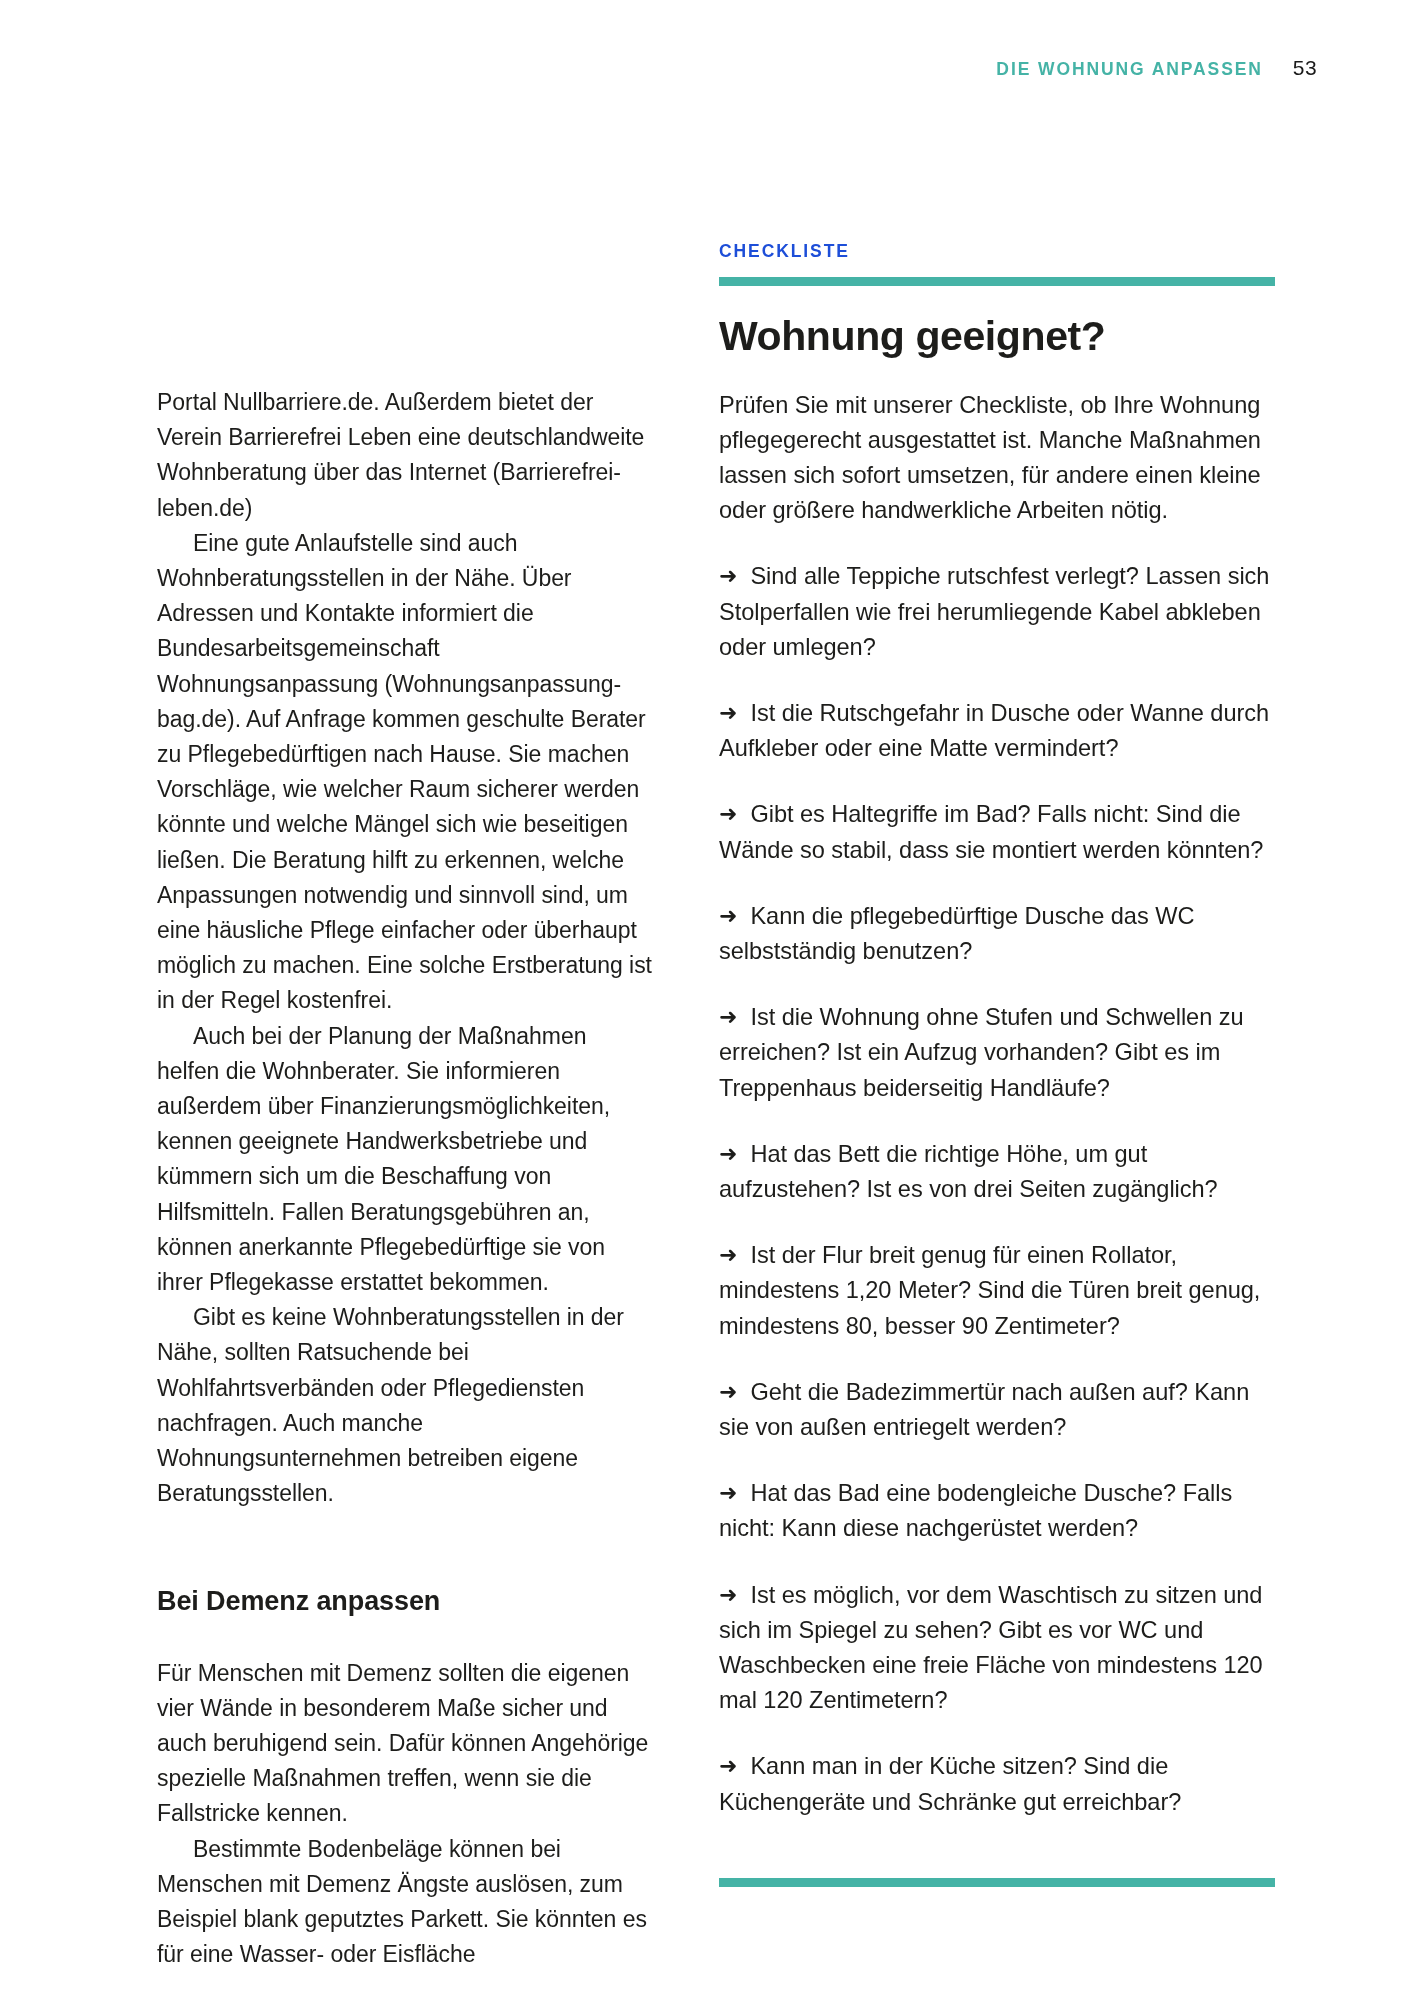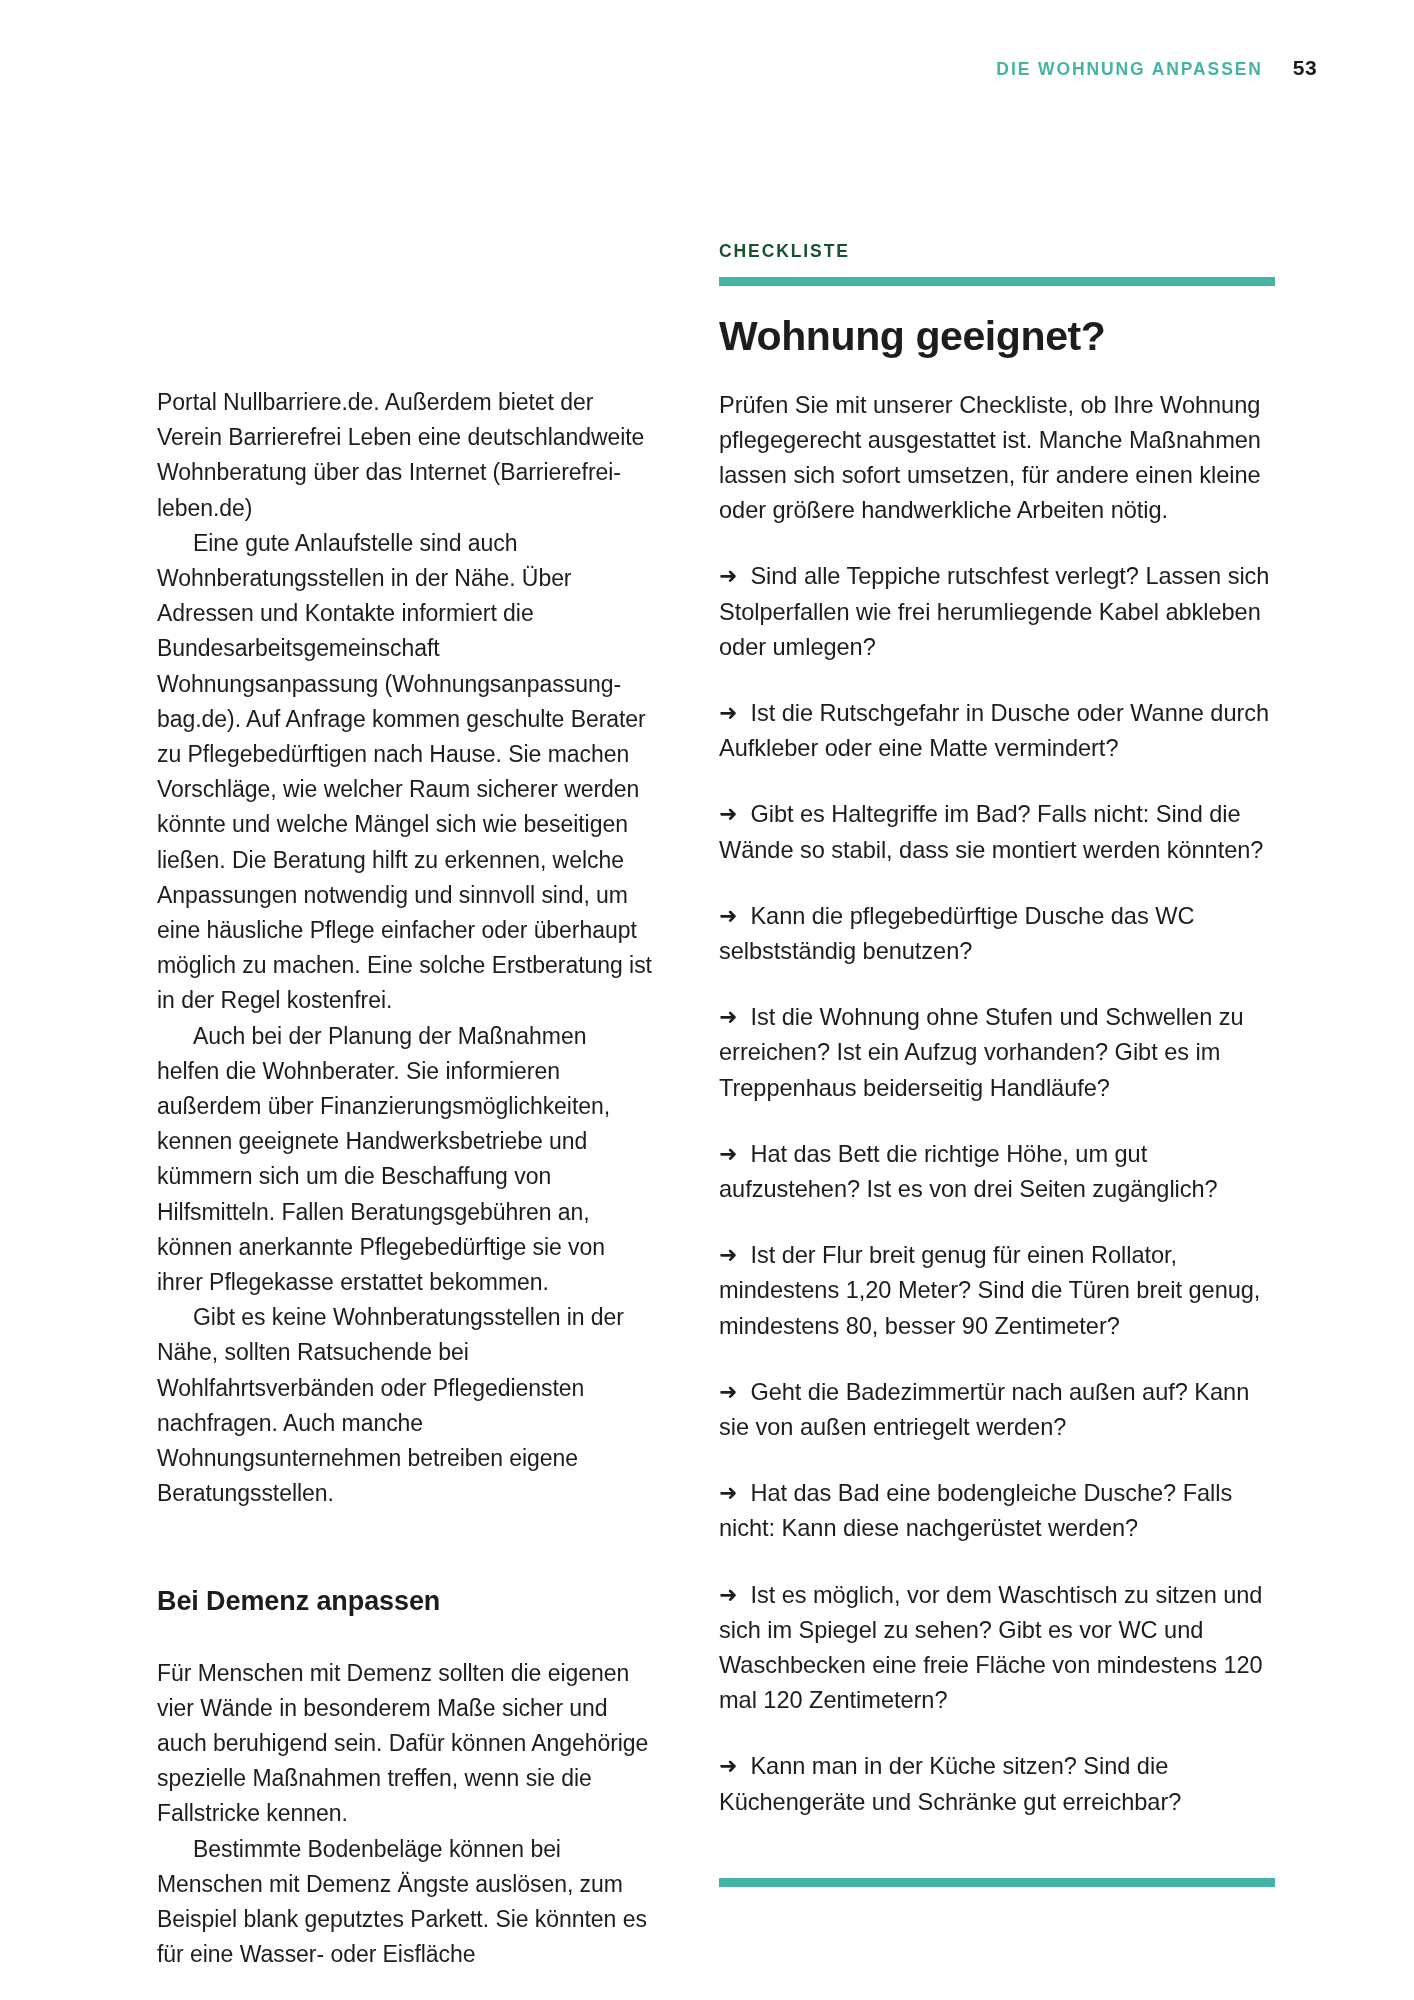--- a/index.html
+++ b/index.html
@@ -29,21 +29,21 @@
   }
   .running-head-title {
     font-size: 17.5px;
     font-weight: bold;
     letter-spacing: 1.9px;
     color: #45b3a6;
     text-transform: uppercase;
   }
   .running-head-page {
     font-size: 21px;
-    font-weight: bold;
+    font-weight: normal;
     color: #1a1a1a;
     letter-spacing: 0.4px;
   }
 
   
   .page {
     position: absolute;
     left: 0;
     top: 0;
     width: 1414px;
@@ -85,21 +85,21 @@
     letter-spacing: -0.1px;
   }
   .spacer-before-subhead { height: 72px; }
   .spacer-after-subhead { height: 38px; }
 
   
   .kicker {
     font-size: 17.5px;
     font-weight: bold;
     letter-spacing: 1.9px;
-    color: #14532d;
+    color: #1d4ed8;
     text-transform: uppercase;
     line-height: 1;
   }
   .rule-top {
     margin-top: 16px;
     height: 9px;
     background: #45b3a6;
     width: 100%;
   }
   h1.checklist-title {

